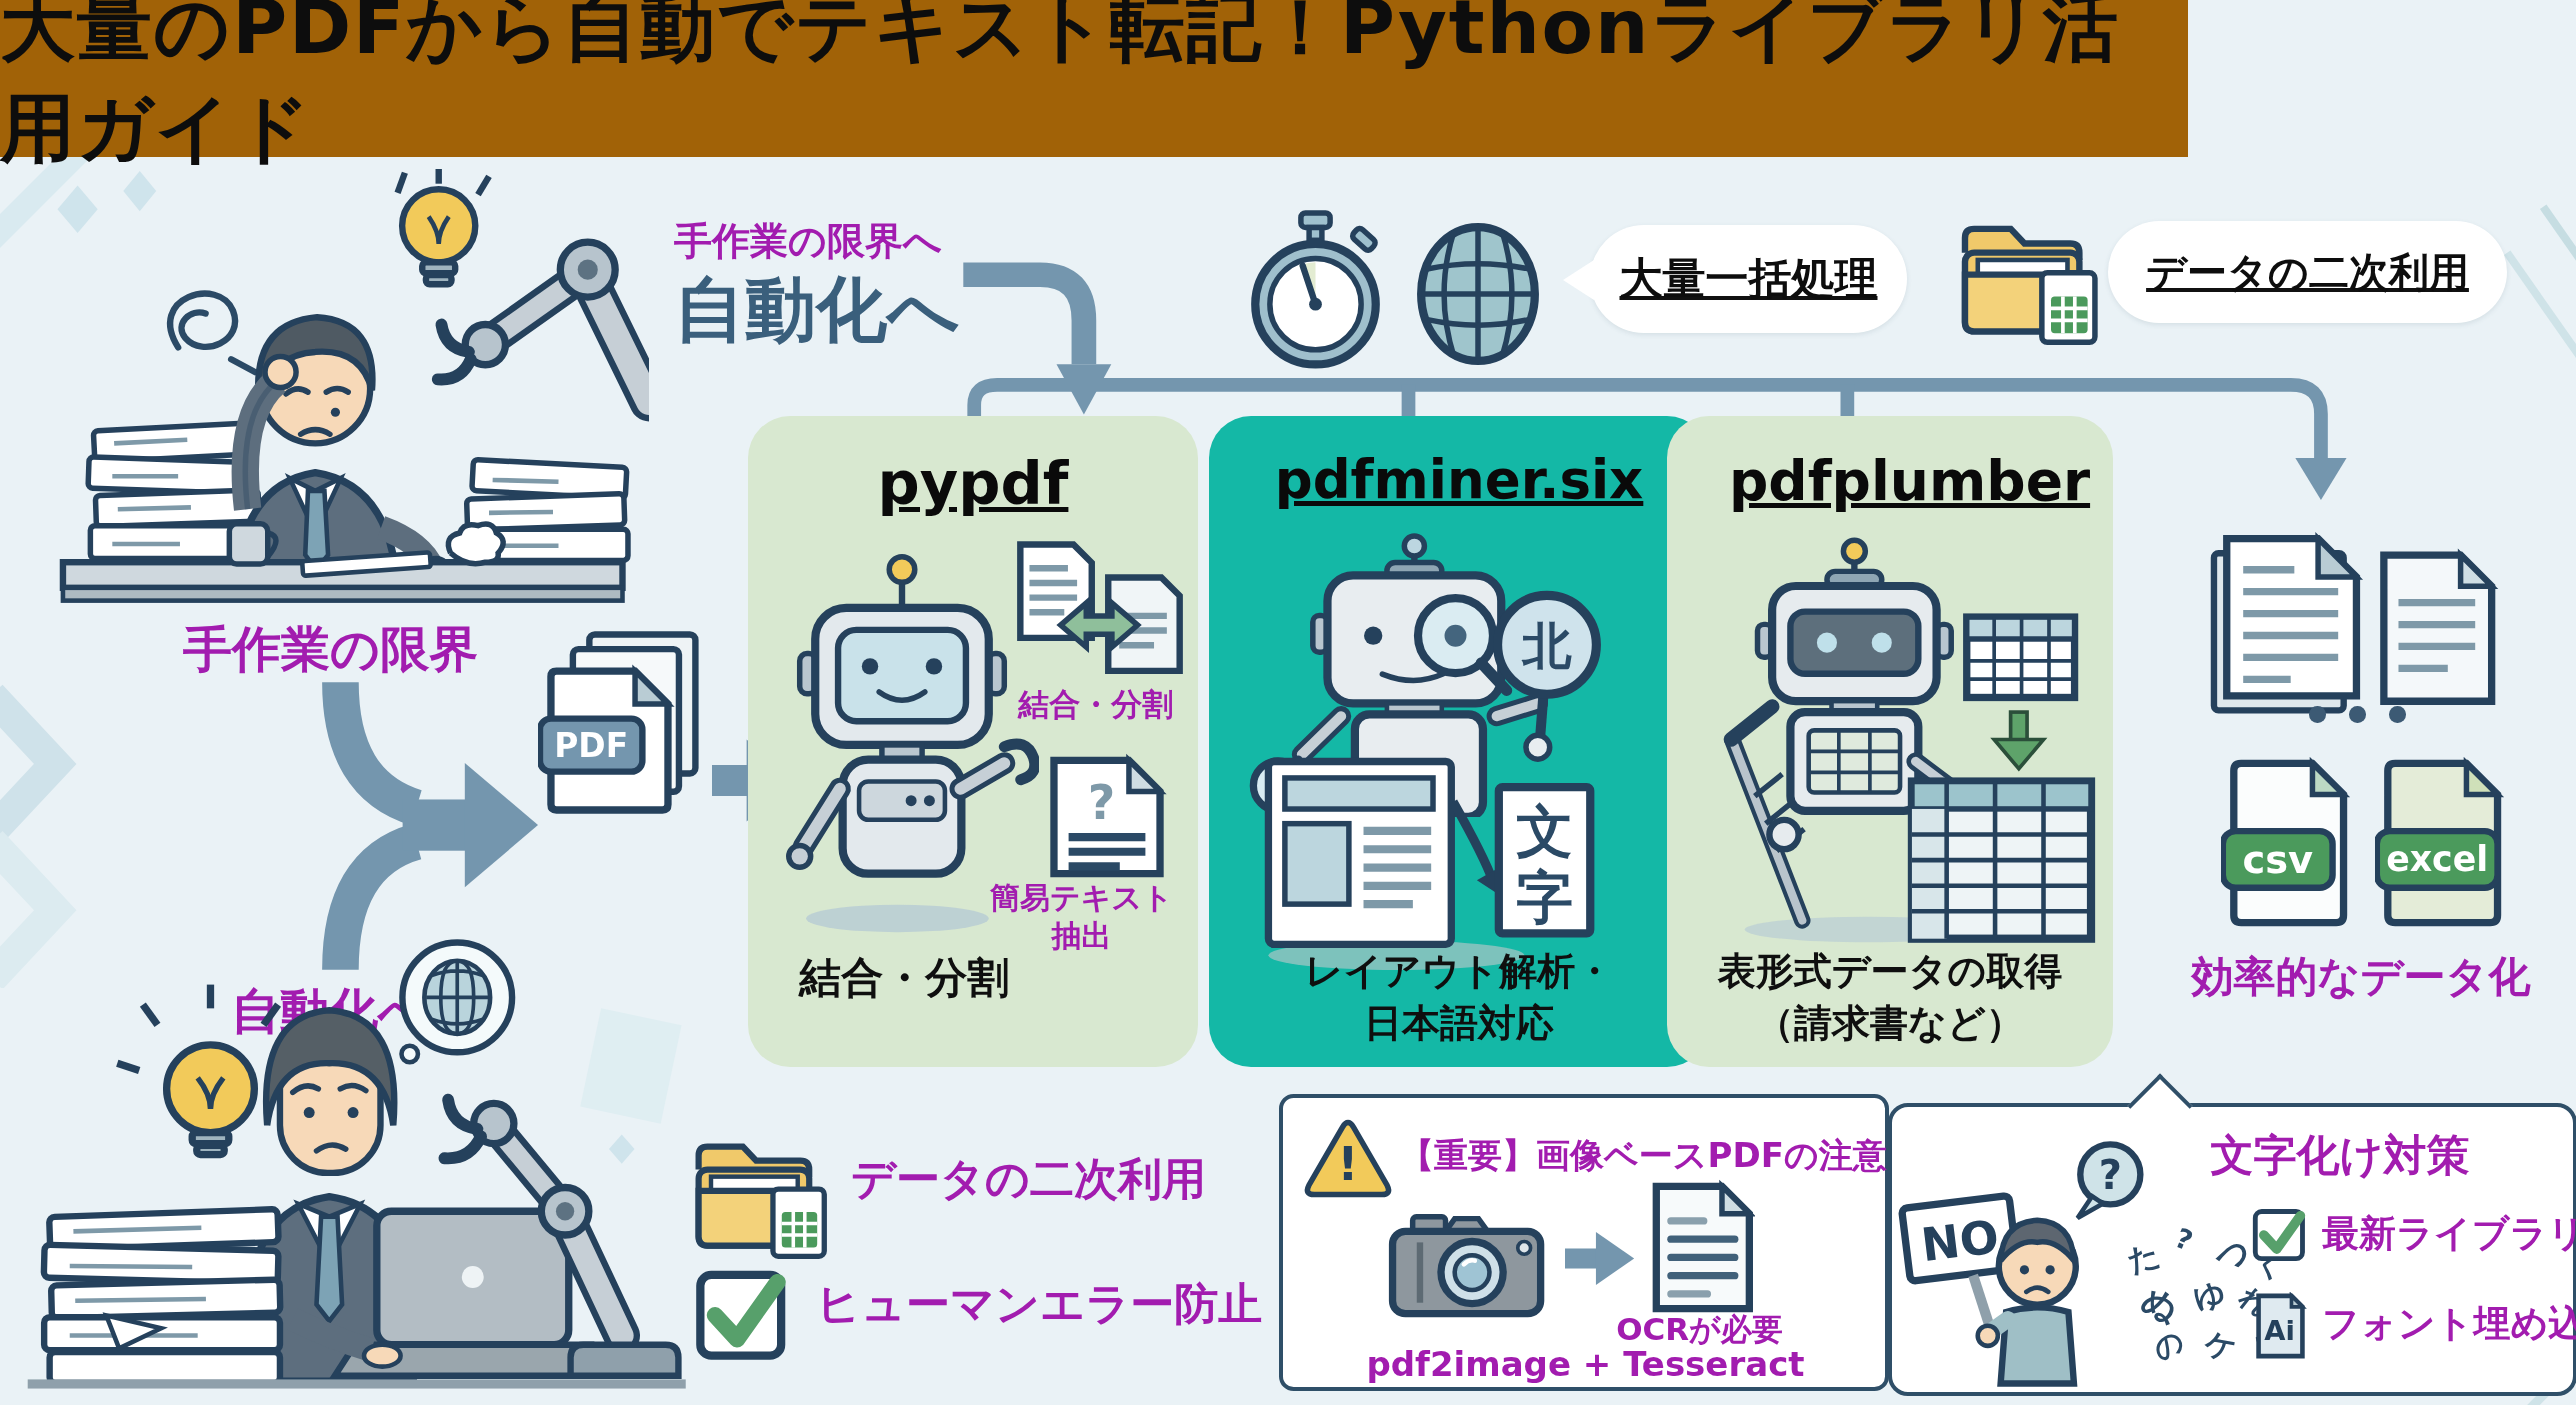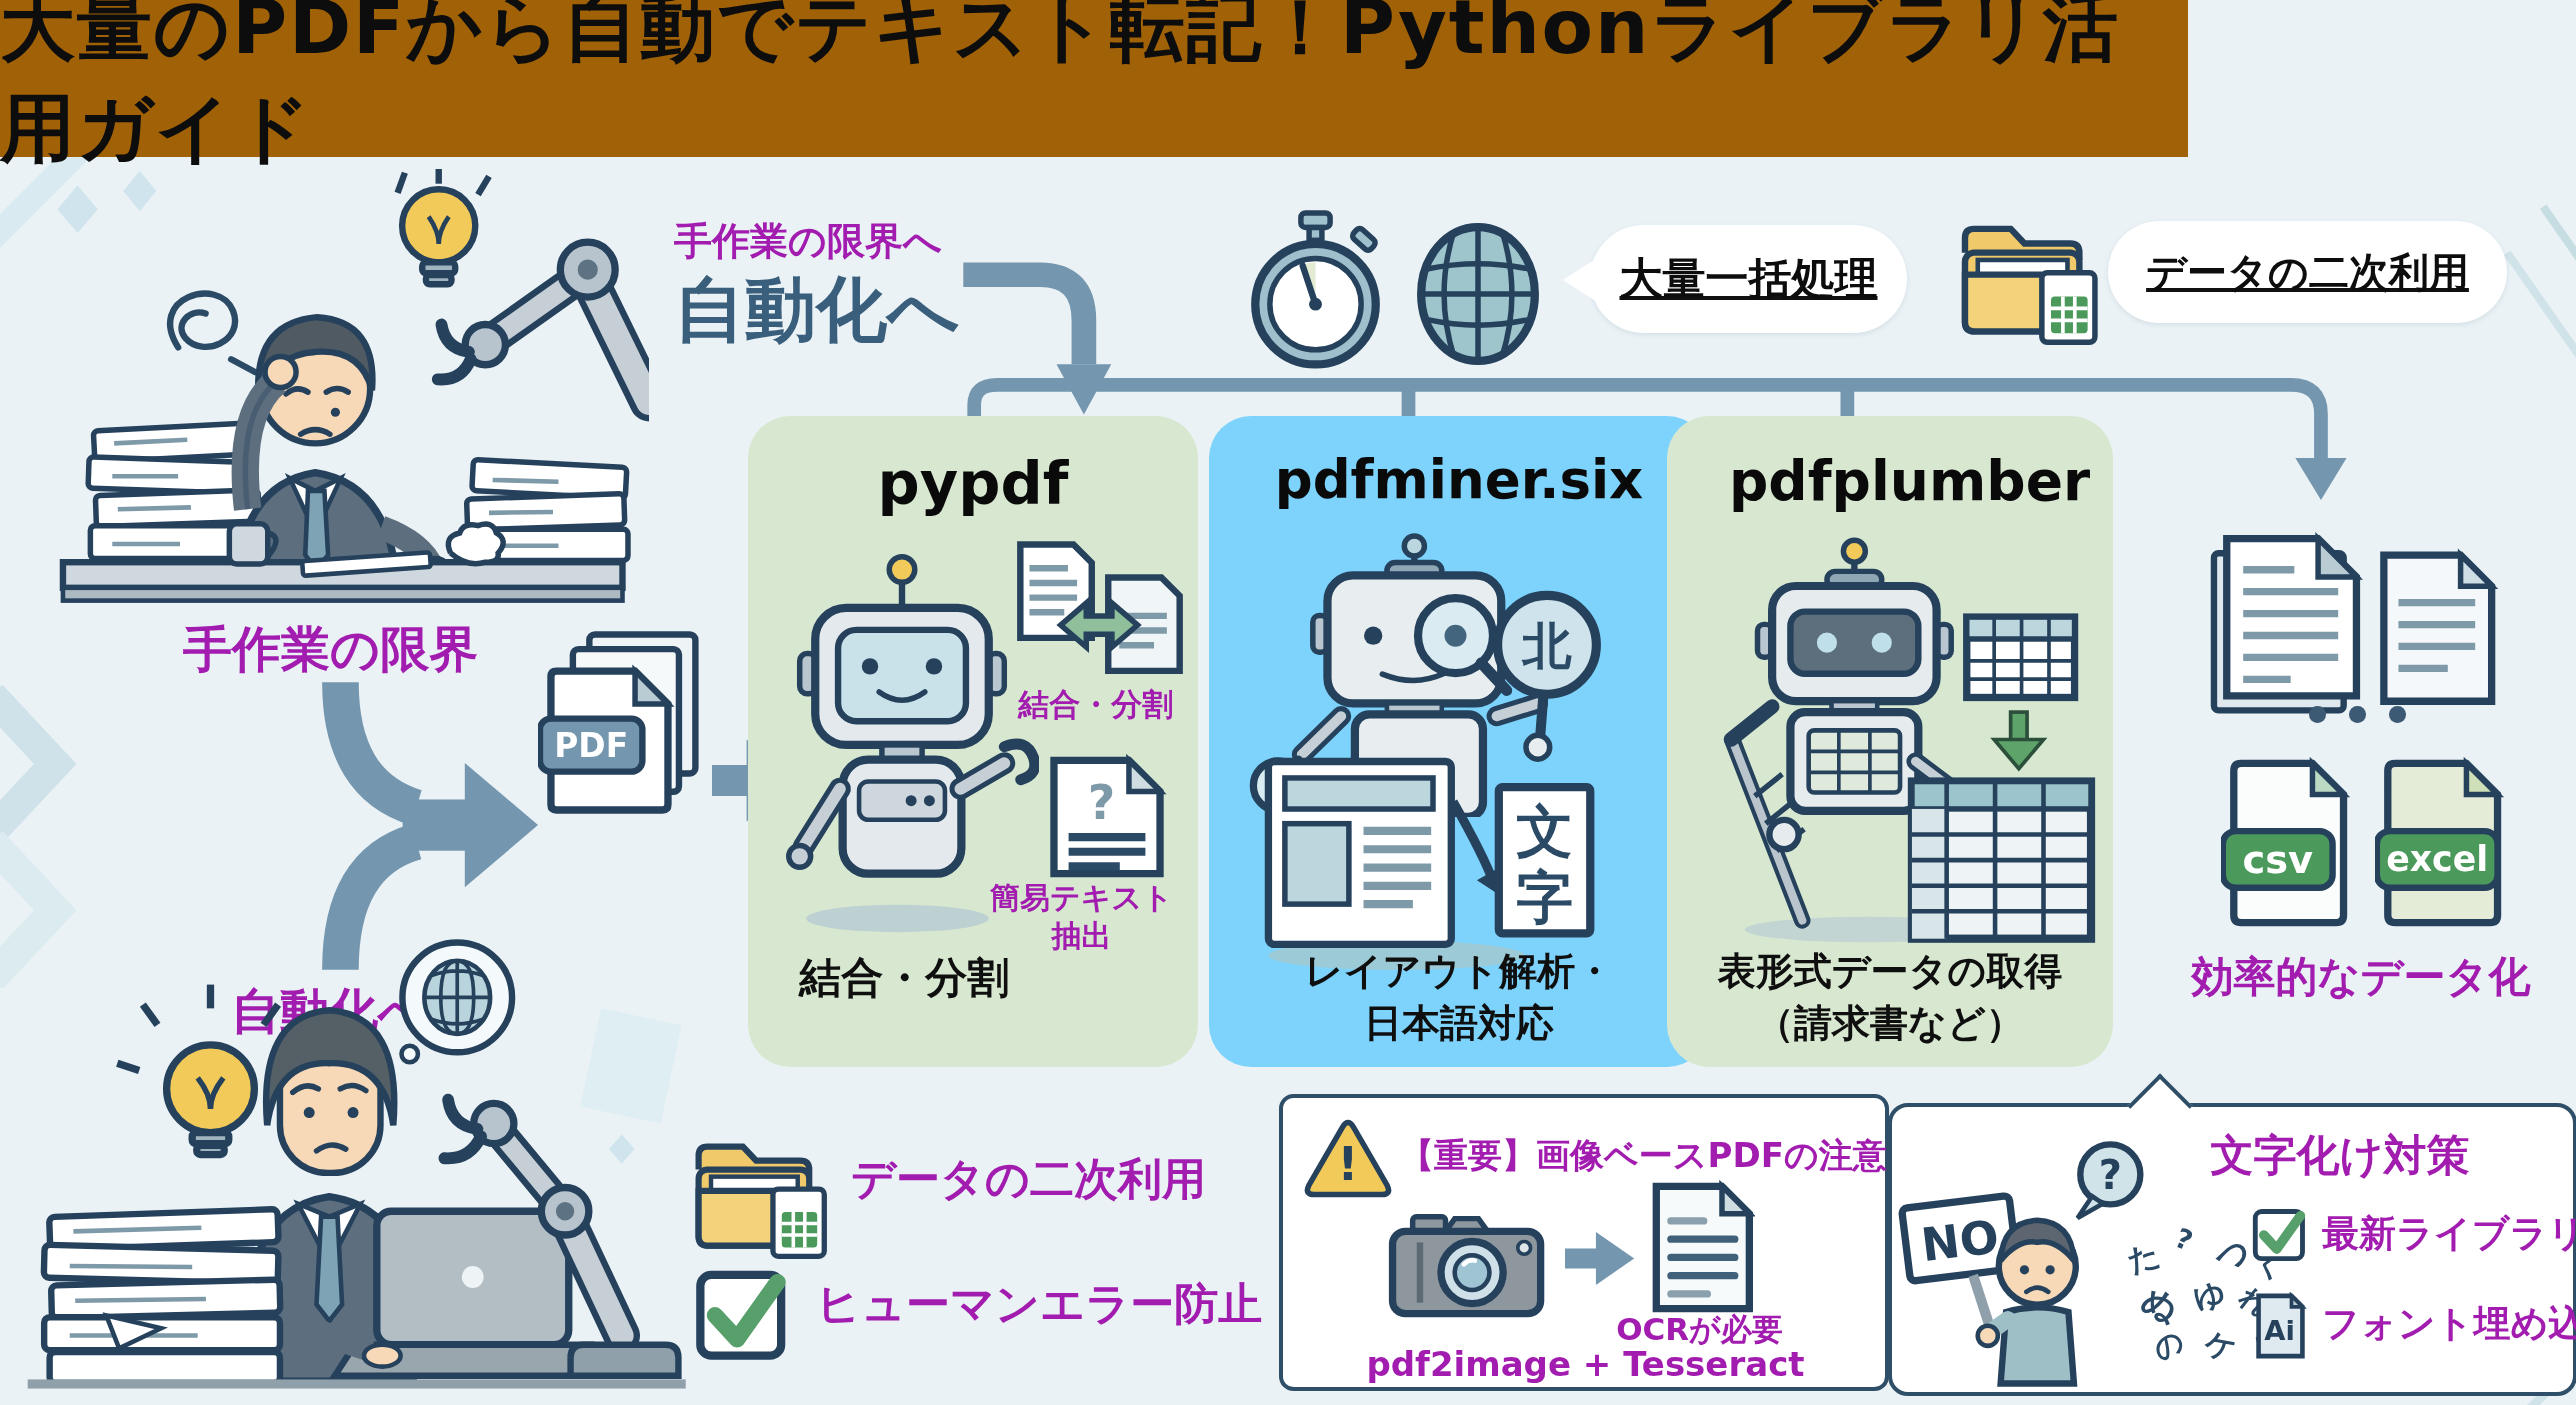--- a/index.html
+++ b/index.html
@@ -9,21 +9,21 @@
   }
   .abs{position:absolute;}
   .t{position:absolute;font-weight:800;color:#a21caf;white-space:nowrap;line-height:1.15;}
   .center{text-align:center;}
   
   #title-band{position:absolute;left:0;top:0;width:2188px;height:157px;background:#a16207;
     display:flex;align-items:center;justify-content:center;}
   #title-band .ttl{font-size:75px;font-weight:800;letter-spacing:1.8px;color:#0d0d0d;}
   
   .col{position:absolute;top:416px;height:651px;border-radius:42px;}
-  .col-title{position:absolute;left:0;right:0;top:33px;text-align:center;font-weight:800;color:#0a0a0a;}
+  .col-title{position:absolute;left:0;right:0;top:33px;text-align:center;font-weight:800;color:#0a0a0a;text-decoration:underline;}
   .col-label{position:absolute;left:0;right:0;text-align:center;font-weight:800;color:#0f0f0f;font-size:38px;line-height:1.25;}
   
   .bubble{position:absolute;background:#ffffff;border-radius:55px;display:flex;align-items:center;justify-content:center;
     box-shadow:0 1.8px 5.5px rgba(60,90,110,.12);text-decoration:underline;}
   .bubble .bt{font-weight:800;color:#0d0d0d;}
   .bubble .ptr{position:absolute;left:-27.4px;top:35px;width:0;height:0;border-top:20px solid transparent;
     border-bottom:20px solid transparent;border-right:31px solid #ffffff;}
   
   .note-box{position:absolute;background:#fff;border:4.6px solid #2f4f68;}
   .notch{position:absolute;width:42px;height:42px;background:#fff;border-left:4.6px solid #2f4f68;border-top:4.6px solid #2f4f68;
@@ -246,21 +246,21 @@
         <line x1="28" y1="92" x2="112" y2="92"></line>
           <line x1="28" y1="108" x2="112" y2="108"></line>
           <line x1="28" y1="124" x2="84" y2="124"></line>
       </g>
     </svg>
     <div class="t center" style="right:0px;top:465px;width:233px;font-size:30px;">簡易テキスト</div>
     <div class="t center" style="right:0px;top:503px;width:233px;font-size:30px;">抽出</div>
     <div class="col-label" style="top:536px;left:-27.4px;right:110px;font-size:42px;">結合・分割</div>
   </div>
 
-  <div class="col" style="left:1209px;width:500px;background:#7dd3fc;">
+  <div class="col" style="left:1209px;width:500px;background:#14b8a6;">
     <div class="col-title" style="font-size:53px;">pdfminer.six</div>
 
     <svg class="abs" style="left:27.4px;top:117px;" width="375" height="284" viewBox="0 0 410 310">
       <line x1="195" y1="40" x2="195" y2="20" stroke="#25415c" stroke-width="7"></line>
       <circle cx="195" cy="14" r="11" fill="#bcd6e0" stroke="#25415c" stroke-width="6"></circle>
       <rect x="165" y="32" width="60" height="18" rx="9" fill="#8fa6b4" stroke="#25415c" stroke-width="6"></rect>
       <rect x="84" y="90" width="16" height="40" rx="7" fill="#b9c6cf" stroke="#25415c" stroke-width="6"></rect>
       <rect x="100" y="46" width="190" height="140" rx="28" fill="#e8edf0" stroke="#25415c" stroke-width="9"></rect>
       <circle cx="150" cy="112" r="10" fill="#25415c"></circle>
       <path d="M160,154 Q195,168 226,154" fill="none" stroke="#25415c" stroke-width="6" stroke-linecap="round"></path>

